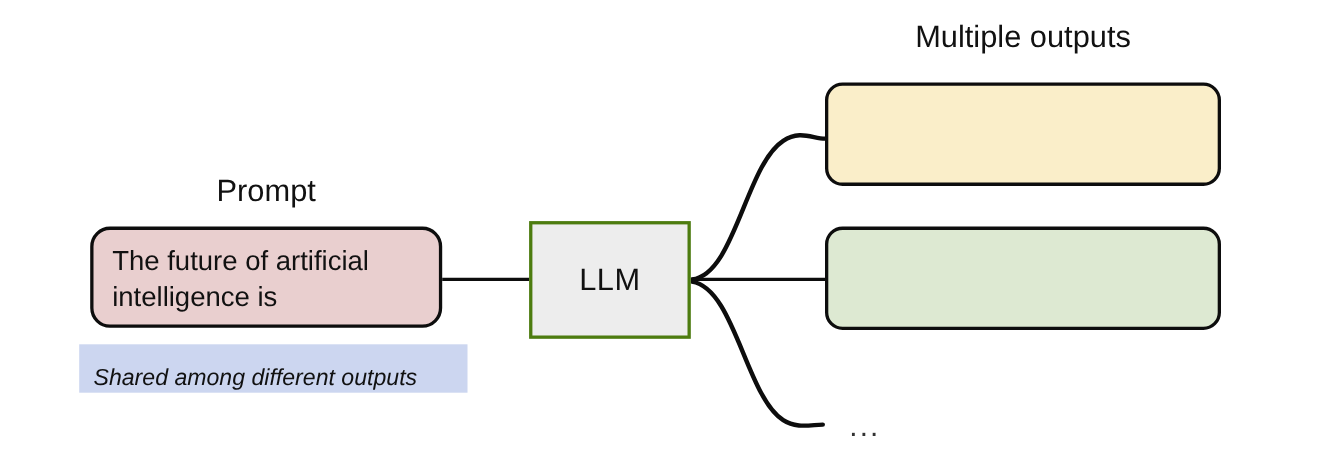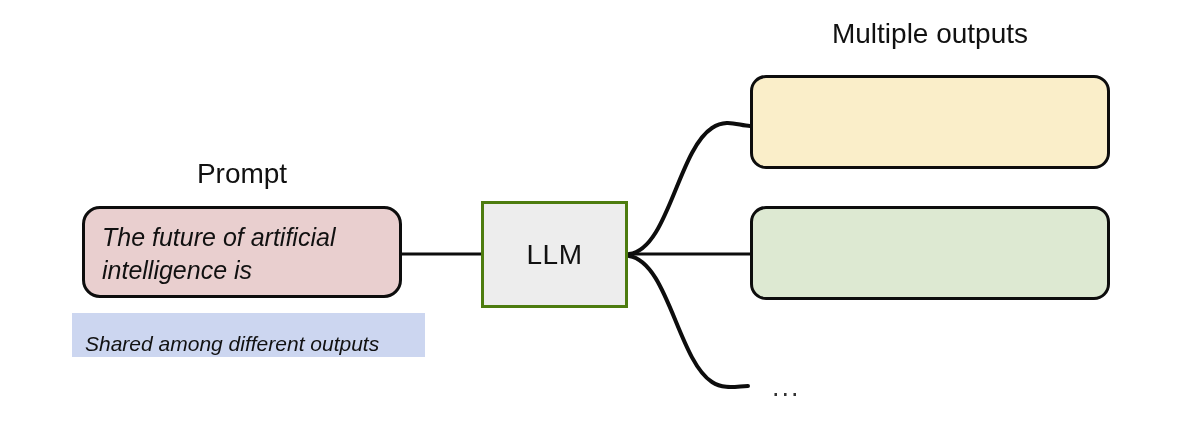--- a/index.html
+++ b/index.html
@@ -54,21 +54,20 @@
     width: 360px;
   }
 
   
   .node {
     position: absolute;
     box-sizing: border-box;
     border: 3px solid #0d0d0d;
     border-radius: 16px;
     background: #ffffff;
-    font-style: italic;
   }
 
   #prompt-box {
     left: 82px;
     top: 206px;
     width: 320px;
     height: 92px;
     background: #e9cfcf;
     border-radius: 18px;
   }

